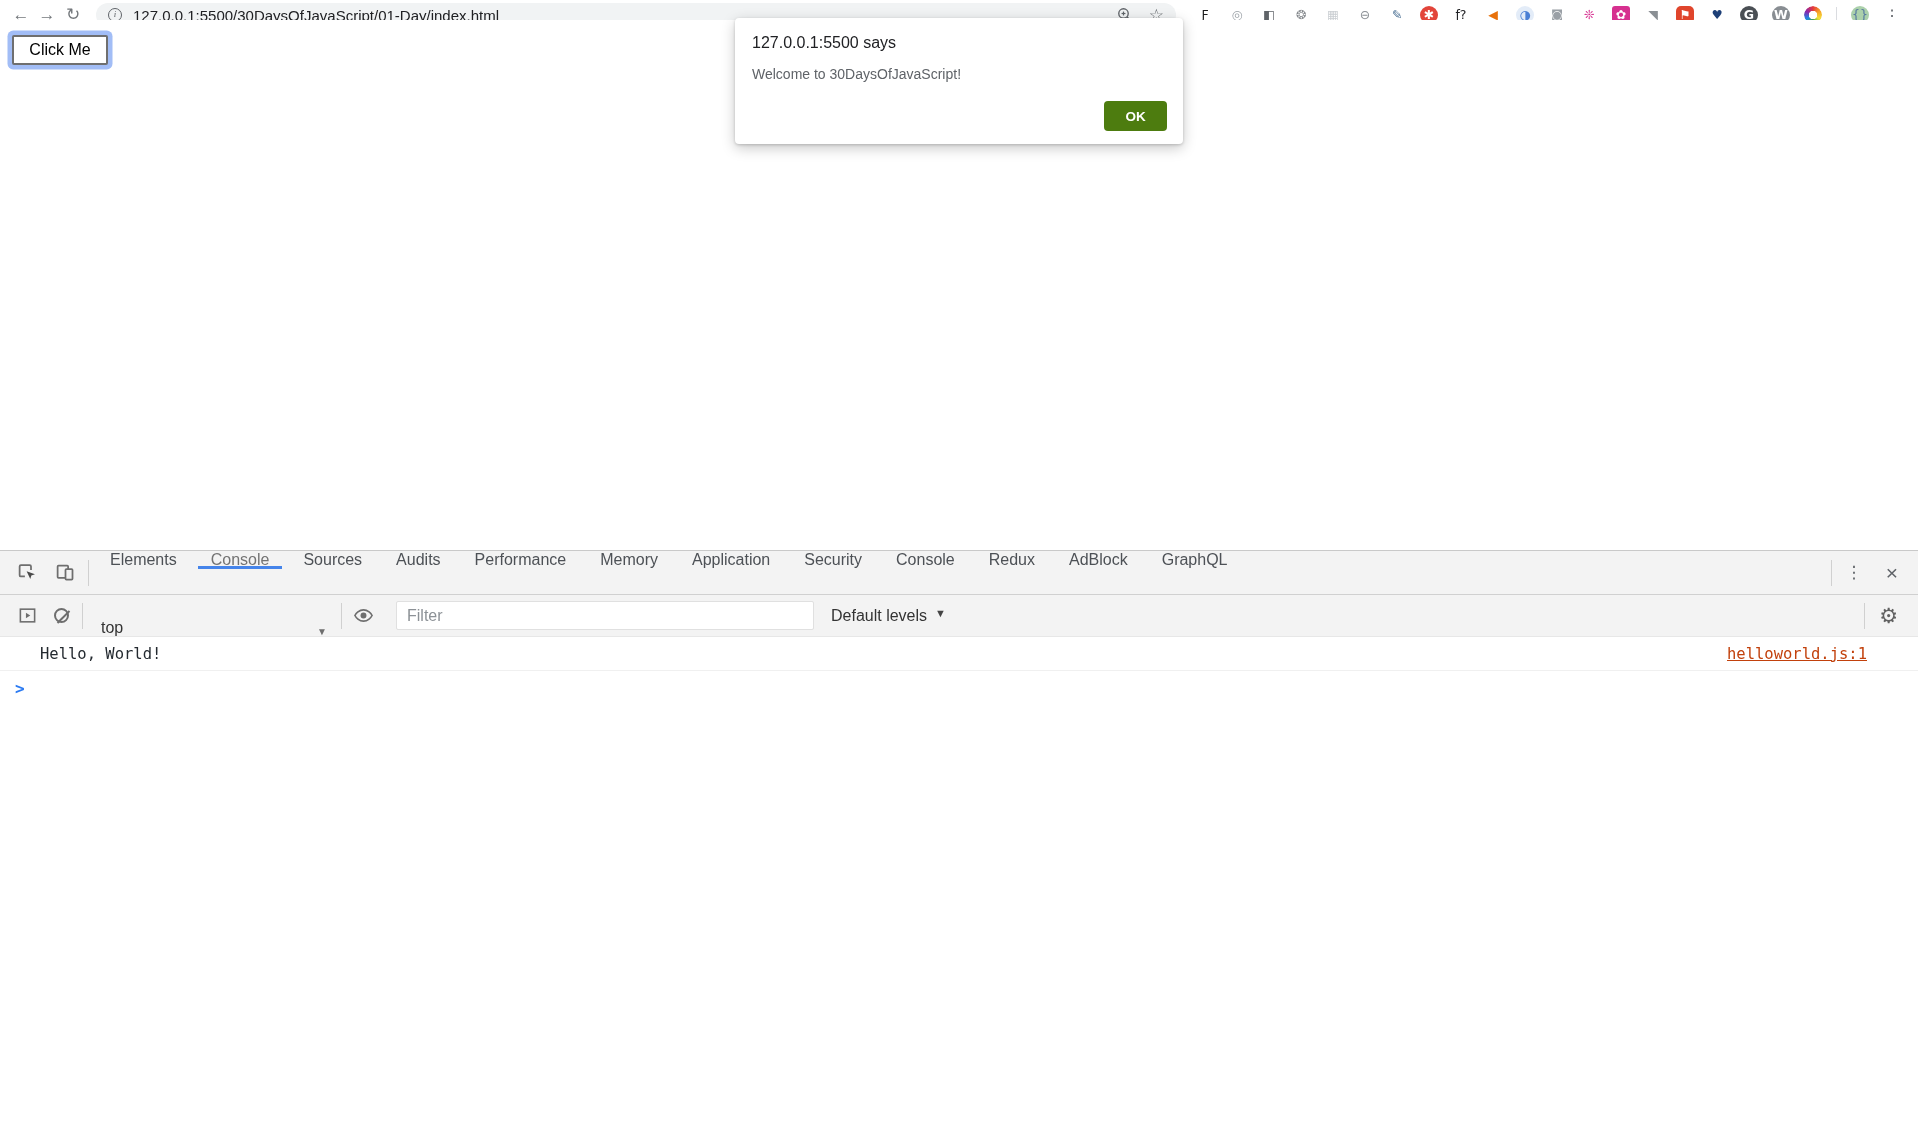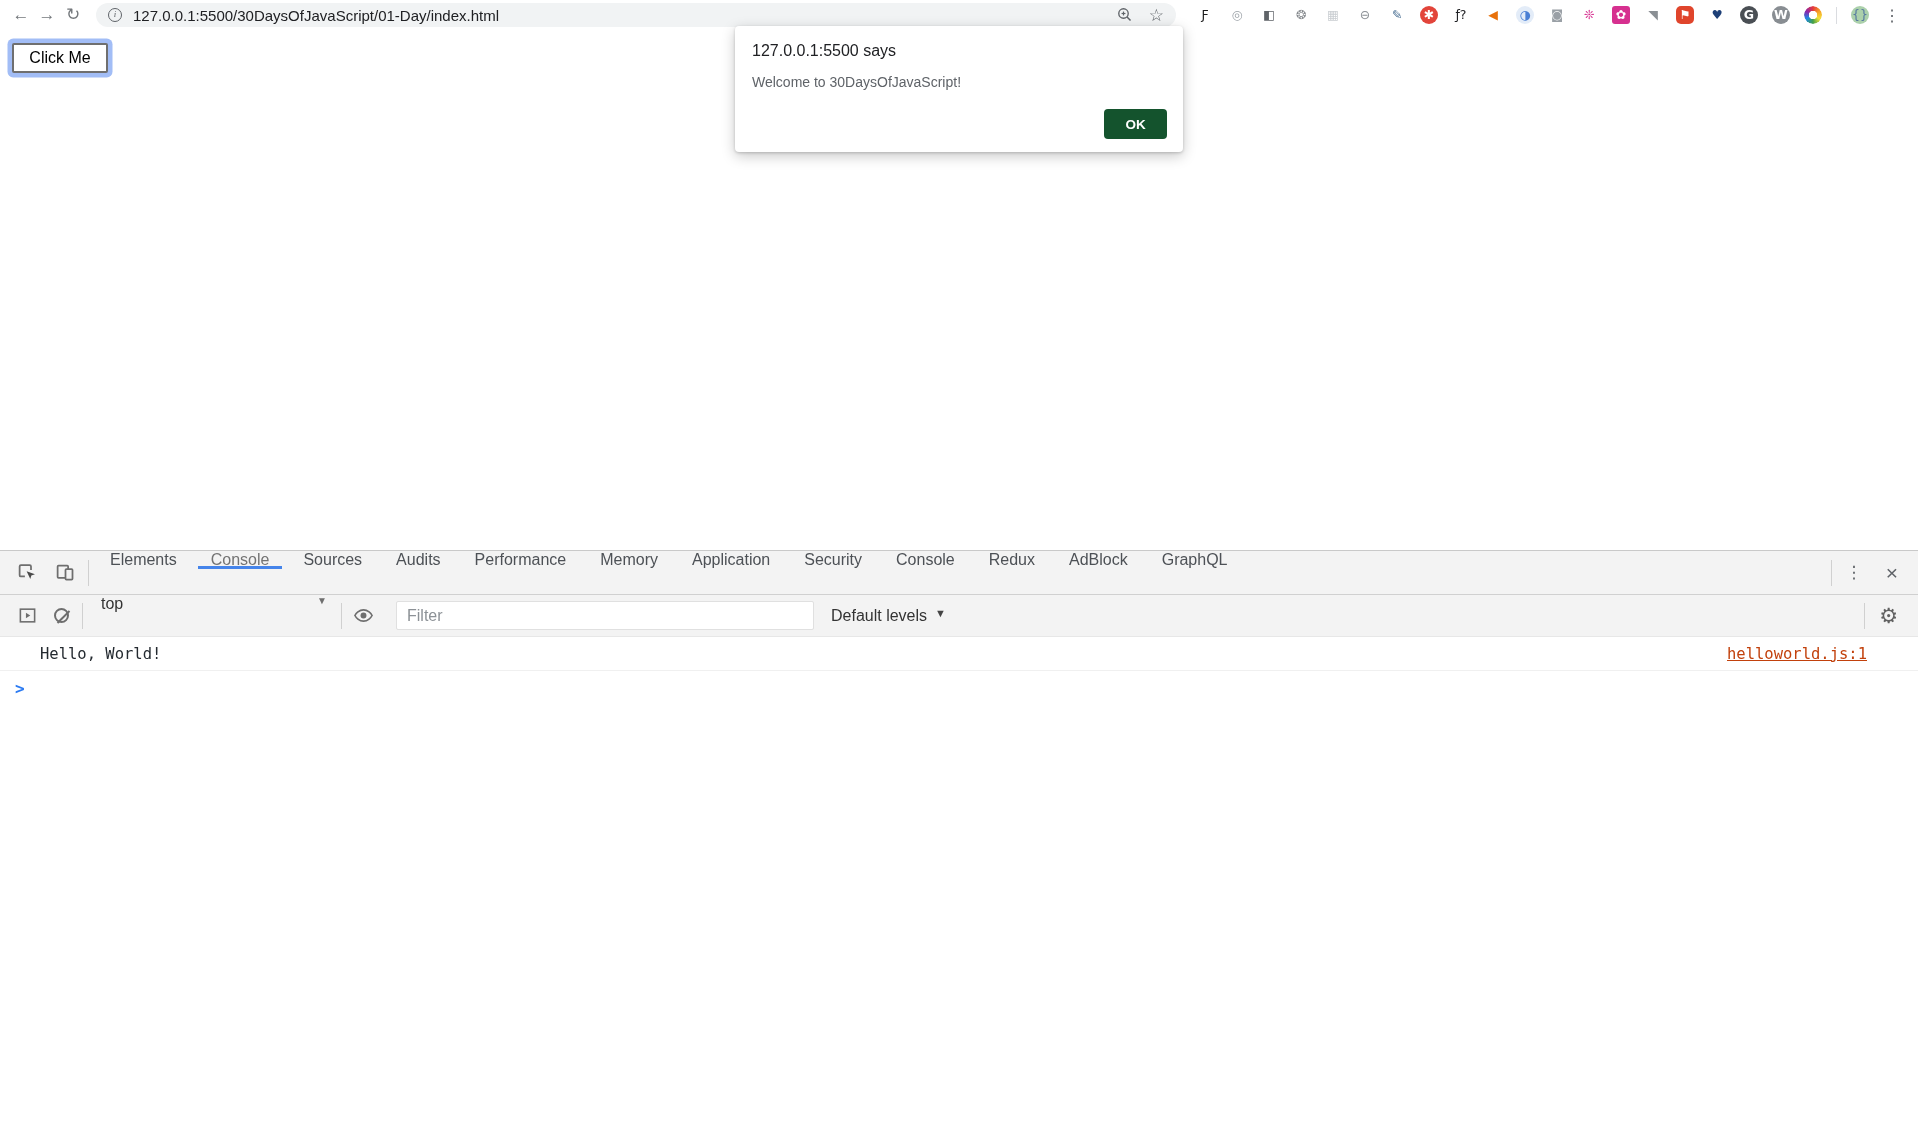--- a/index.html
+++ b/index.html
@@ -28,21 +28,21 @@
          font-size:12.5px; line-height:18px; cursor:pointer; flex:0 0 auto;
          font-family:"DejaVu Sans", sans-serif; }
   .ext.ring { border-radius:50%;
     background:conic-gradient(#e4393c,#f7a327,#f3e23a,#43a047,#1e88e5,#8e24aa,#e4393c);
     -webkit-mask:radial-gradient(circle, transparent 0 4px, #000 4.5px);
             mask:radial-gradient(circle, transparent 0 4px, #000 4.5px); }
   .ext-div { width:1px; height:17px; background:#dadce0; flex:0 0 auto; }
   .kebab { margin-left:14px; font-size:16px; color:#5f6368; width:18px; text-align:center; }
 
   
-  .page { position:absolute; top:28px; left:0; width:1918px; height:518px; background:#fff; }
+  .page { position:absolute; top:20px; left:0; width:1918px; height:518px; background:#fff; }
   .click-btn { position:absolute; left:12px; top:15px; width:96px; height:30px;
                background:#fff; border:2px solid #6f6f6f; border-radius:2px;
                box-shadow:0 0 0 4.5px #a2bdf6; font-size:16px; color:#000;
                font-family:"Liberation Sans", sans-serif; cursor:pointer; }
 
   
   .dialog { position:absolute; left:735px; top:-2px; width:448px; height:126px;
             background:#fff; border-radius:4px;
             box-shadow:0 1px 3px rgba(0,0,0,.18), 0 4px 14px rgba(0,0,0,.22); }
   .dlg-title { position:absolute; left:17px; top:16px; font-size:16px; color:#202124; }
@@ -72,21 +72,21 @@
               font-size:21px; color:#5f6368; cursor:pointer; margin-right:6px; }
 
   .dt-toolbar { height:42px; background:#f3f3f3; border-bottom:1px solid #e7e7e7;
                 display:flex; align-items:center; padding:0 12px 0 10px; }
   .tb-icbtn { width:34px; display:flex; align-items:center; justify-content:center;
               cursor:pointer; }
   .slash-circle { width:15px; height:15px; border:2px solid #6e6e6e; border-radius:50%;
                   position:relative; }
   .slash-circle::after { content:""; position:absolute; left:-1px; top:5.5px; width:17px;
                          height:2px; background:#6e6e6e; transform:rotate(-45deg); }
-  .ctx-select { width:250px; height:42px; display:flex; align-items:flex-start;
+  .ctx-select { width:250px; height:42px; display:flex; align-items:flex-end;
                 padding:0 10px 0 14px; font-size:16px; color:#333; cursor:pointer; }
   .caret { margin-left:auto; font-size:10px; color:#6e6e6e; }
   .filter-input { width:418px; height:29px; margin-left:16px; background:#fff;
                   border:1px solid #e0e0e0; border-radius:2px; padding:13px 10px;
                   font-size:16px; color:#333; font-family:"Liberation Sans",sans-serif; }
   .filter-input::placeholder { color:#8c9196; }
   .levels { margin-left:17px; display:flex; align-items:flex-start; font-size:16px;
             color:#333; cursor:pointer; }
   .levels .caret { margin-left:8px; font-size:11px; color:#444; }
   .gear { font-size:21px; color:#616161; margin:0 8px 0 10px; cursor:pointer; }
@@ -154,21 +154,21 @@
 
     <span class="kebab">⋮</span>
   </div>
 
   <div class="page">
     <button class="click-btn">Click Me</button>
 
     <div class="dialog">
       <div class="dlg-title">127.0.0.1:5500 says</div>
       <div class="dlg-msg">Welcome to 30DaysOfJavaScript!</div>
-      <button class="dlg-ok" style="background: #14532d;">OK</button>
+      <button class="dlg-ok" style="background: #4d7c0f;">OK</button>
     </div>
   </div>
 
   <div class="devtools">
 
     <div class="dt-tabbar">
       <span class="dt-icbtn">
         <svg width="21" height="21" viewBox="0 0 24 24">
           <path d="M16 9 V5 a1.5 1.5 0 0 0 -1.5 -1.5 h-10 A1.5 1.5 0 0 0 3 5 v10 a1.5 1.5 0 0 0 1.5 1.5 H9" fill="none" stroke="#6e6e6e" stroke-width="2"></path>
           <path d="M11 10.5 l9.5 3.6 -4.1 1.2 -1.2 4.1 z" fill="#4a4a4a"></path>

